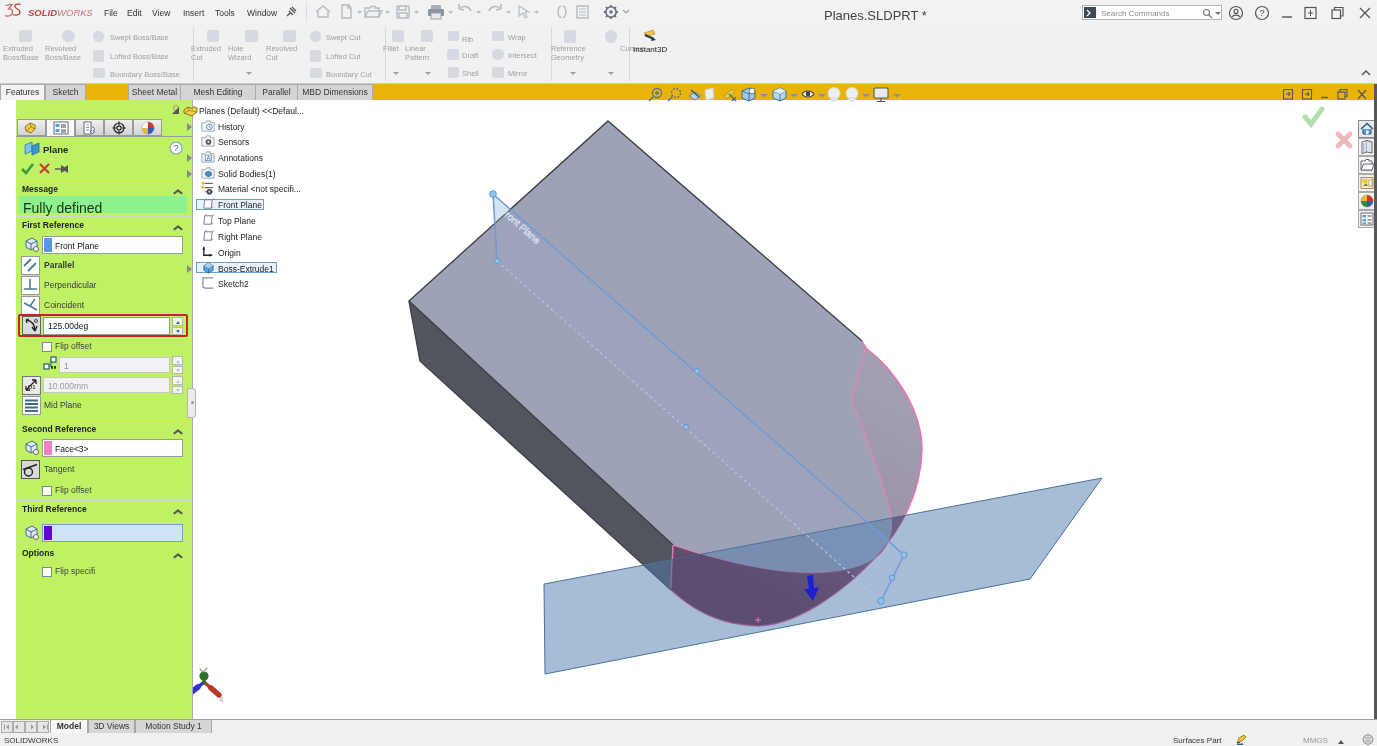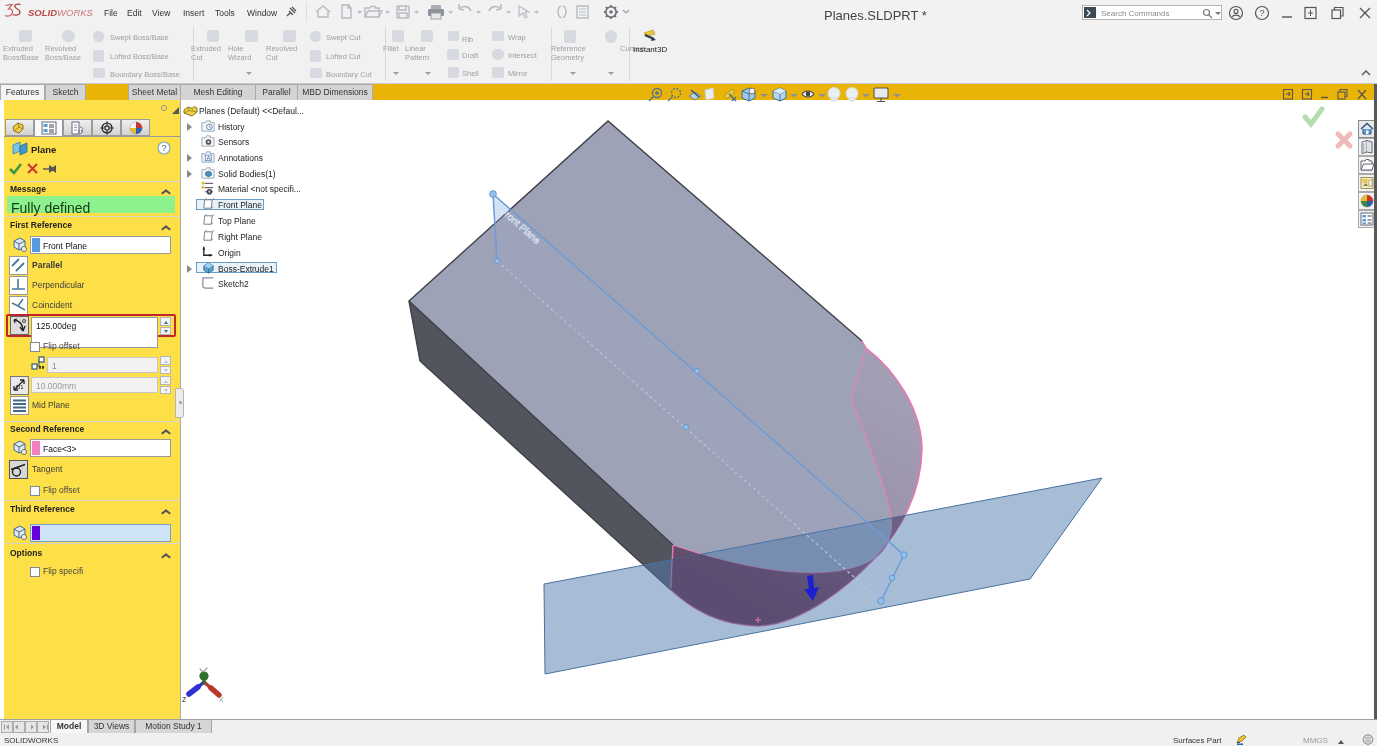--- a/index.html
+++ b/index.html
@@ -18,21 +18,21 @@
   .rlab { position:absolute; font-size:7.5px; color:#9d9fa2; text-align:left; line-height:9px; }
   .ricon { position:absolute; background:#ccd1d9; border-radius:2px; opacity:.75; }
   .rcaret { position:absolute; width:0; height:0; border-left:3px solid transparent; border-right:3px solid transparent; border-top:3px solid #9aa0a6; }
 
   
   #cmdtabs { left:0; top:84px; width:1377px; height:16px; background:#eab308; }
   .ctab { position:absolute; top:0; height:16px; background:#d4d4d4; border:1px solid #ababab; border-bottom:none; font-size:8.5px; color:#333; text-align:center; line-height:15px; }
   .ctab.active { background:#f4f4f4; border-bottom:none; z-index:3; }
 
   
-  #lpanel { left:4px; top:100px; width:177px; height:632px; background:#fde047; border-right:1px solid #a9a9a9; }
+  #lpanel { left:16px; top:100px; width:177px; height:632px; background:#bef264; border-right:1px solid #a9a9a9; }
   .pmtab { position:absolute; top:19px; width:29px; height:17px; background:linear-gradient(#efefef,#d2d2d2); border:1px solid #9a9a9a; }
   .pmtab.active { background:#fafafa; height:18px; }
   .sechead { position:absolute; left:6px; font-size:8.5px; font-weight:bold; color:#222; }
   .caretup { position:absolute; left:157px; width:9px; height:9px; }
   .caretup:before { content:""; position:absolute; left:0; top:5px; width:6px; height:1.6px; background:#555; transform:rotate(-38deg); }
   .caretup:after { content:""; position:absolute; left:4px; top:5px; width:6px; height:1.6px; background:#555; transform:rotate(38deg); }
   .sep { position:absolute; left:0; width:176px; height:1px; background:#d4d4d4; }
   .ibox { position:absolute; width:19px; height:19px; background:#fff; border:1px solid #999; }
   .olab { position:absolute; font-size:8.5px; color:#3a3a3a; }
   .field { position:absolute; left:26px; width:141px; height:17px; background:#fff; border:1px solid #9a9a9a; font-size:8.5px; color:#111; }
@@ -385,21 +385,21 @@
         </svg></div>
     <div class="olab" style="left:28px; top:200px;">Coincident</div>
 
     <div class="abs" style="left:2px; top:214px; width:170px; height:23px; border:2px solid #c0272d; border-radius:2px;"></div>
     <div class="ibox" style="left:6px; top:216px; background:#dcdcdc; border-color:#666;"><svg width="17" height="17" viewBox="0 0 17 17">
           <path d="M3,3 C10,4 12,8 12,14" stroke="#222" stroke-width="1.4" fill="none"></path>
           <path d="M12,14 L9,10 M12,14 L14,9" stroke="#222" stroke-width="1.4" fill="none"></path>
           <path d="M3,3 L6,2 M3,3 L4,6" stroke="#222" stroke-width="1.2" fill="none"></path>
           <circle cx="13" cy="4" r="1.5" stroke="#222" fill="none" stroke-width="0.8"></circle>
         </svg></div>
-    <div class="field" style="left:27px; top:217px; width:127px; height:31px;">
+    <div class="field" style="left:27px; top:217px; width:127px; height:18px;">
         <span class="abs" style="left:4px; top:3px;">125.00deg</span>
       </div>
     <div class="spin" style="top:217px;">
         <i class="up"></i>
         <i class="dn"></i>
       </div>
     <div class="chk" style="top:242px;"></div>
     <div class="olab" style="left:39px; top:241px; color:#444;">Flip offset</div>
     <svg class="abs" style="left:27px; top:256px;" width="15" height="16" viewBox="0 0 15 16">
       <rect x="8" y="1" width="5" height="5" fill="#fff" stroke="#2a5a7a" stroke-width="1.2"></rect>

